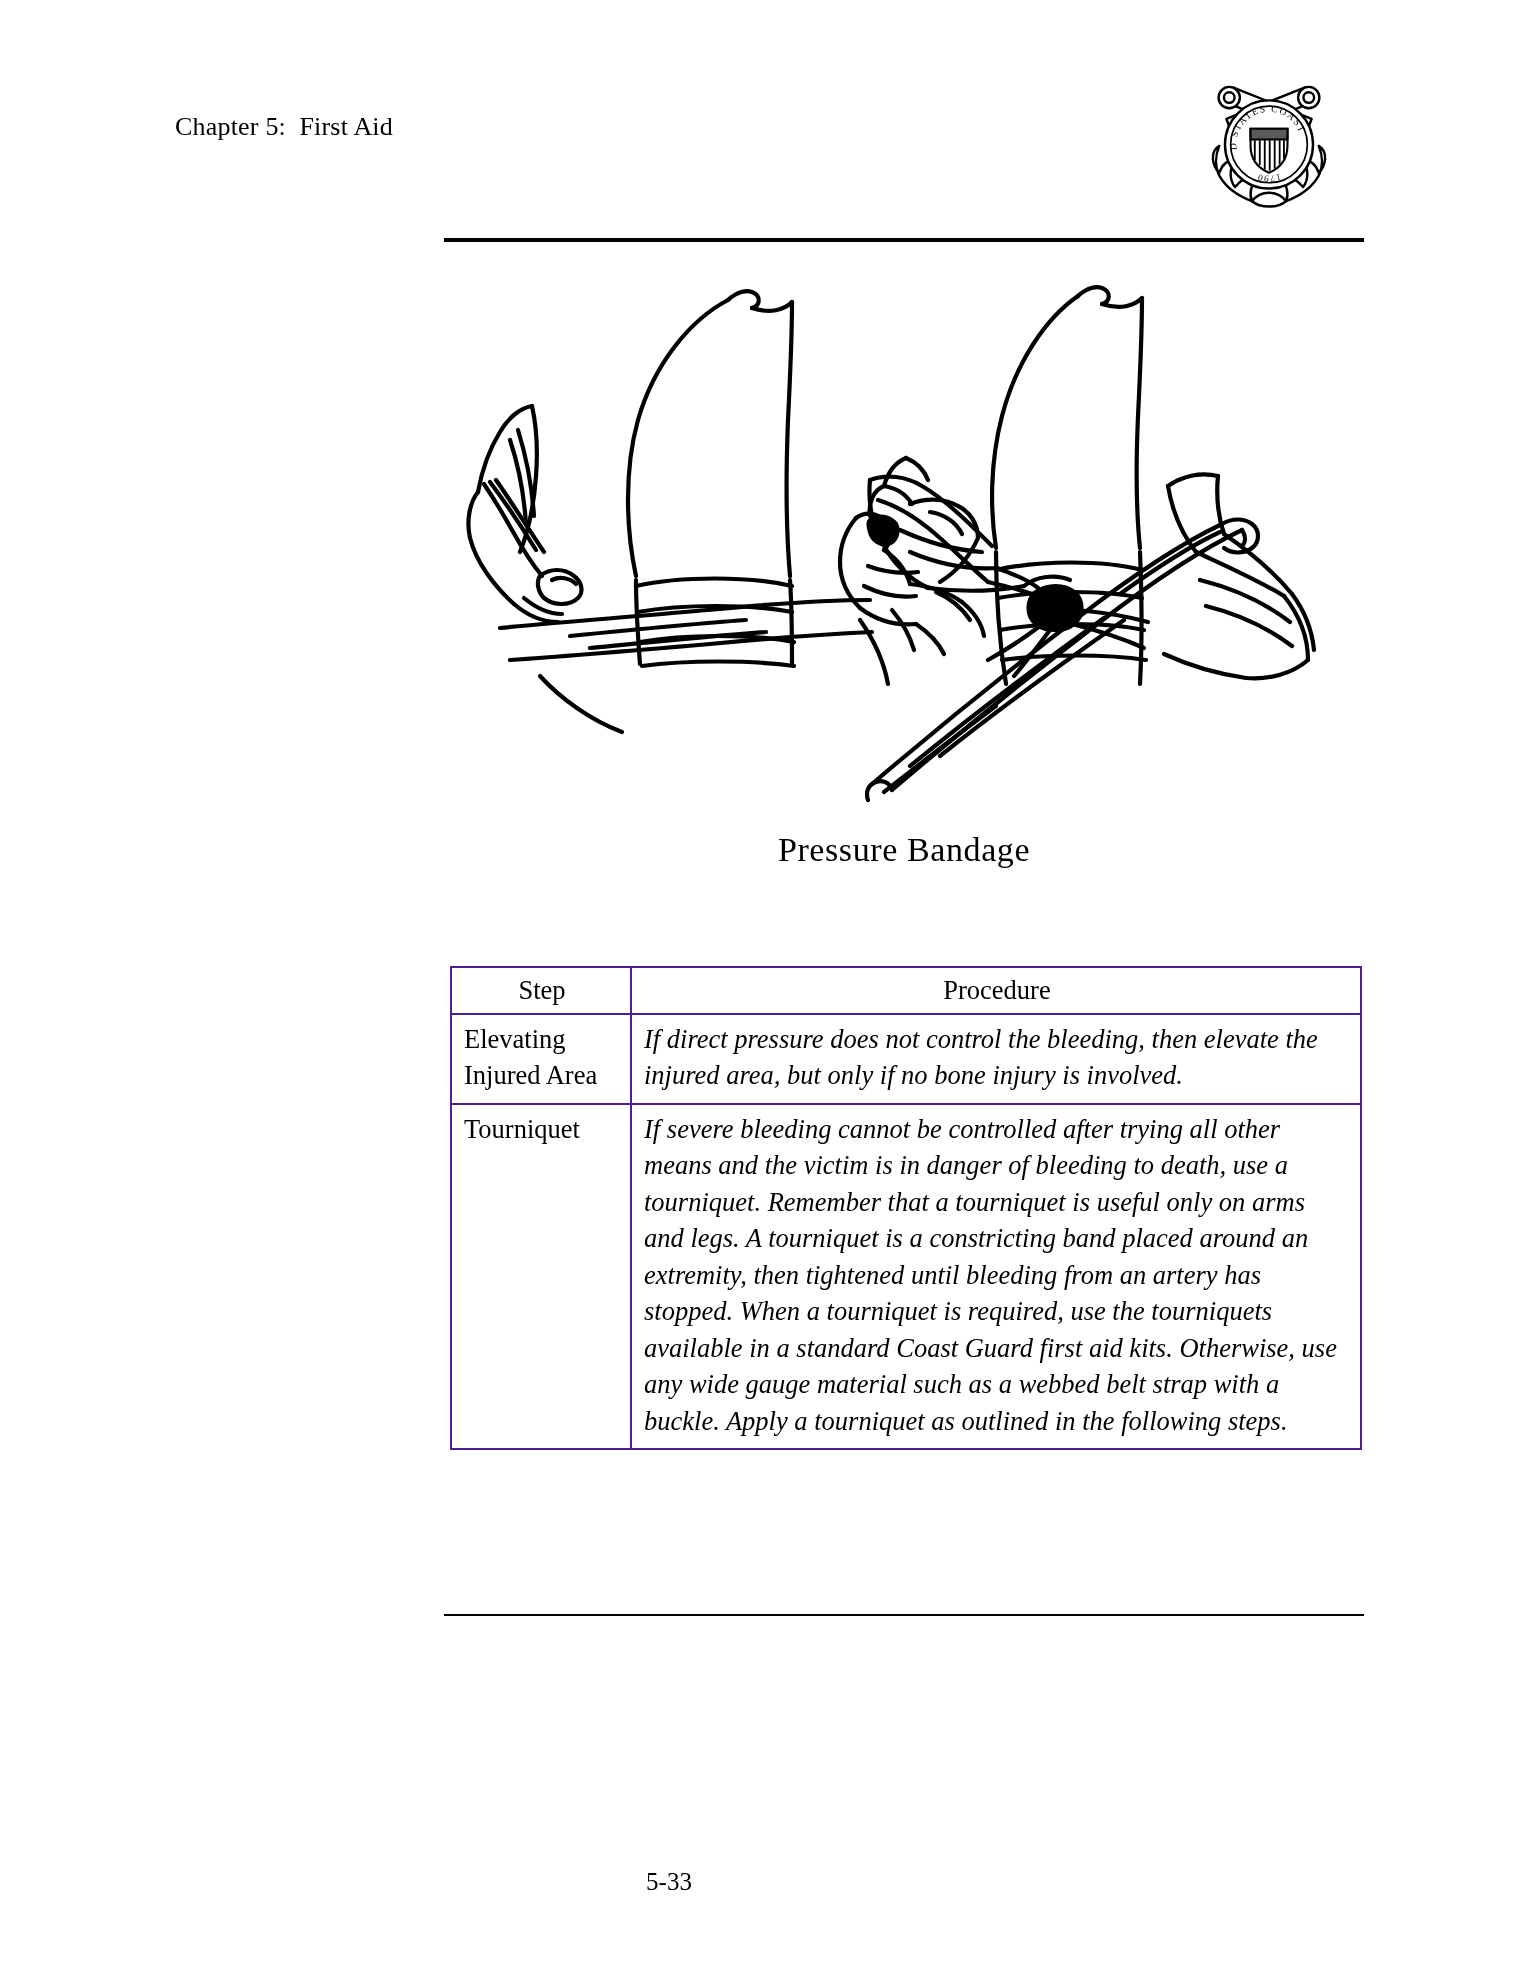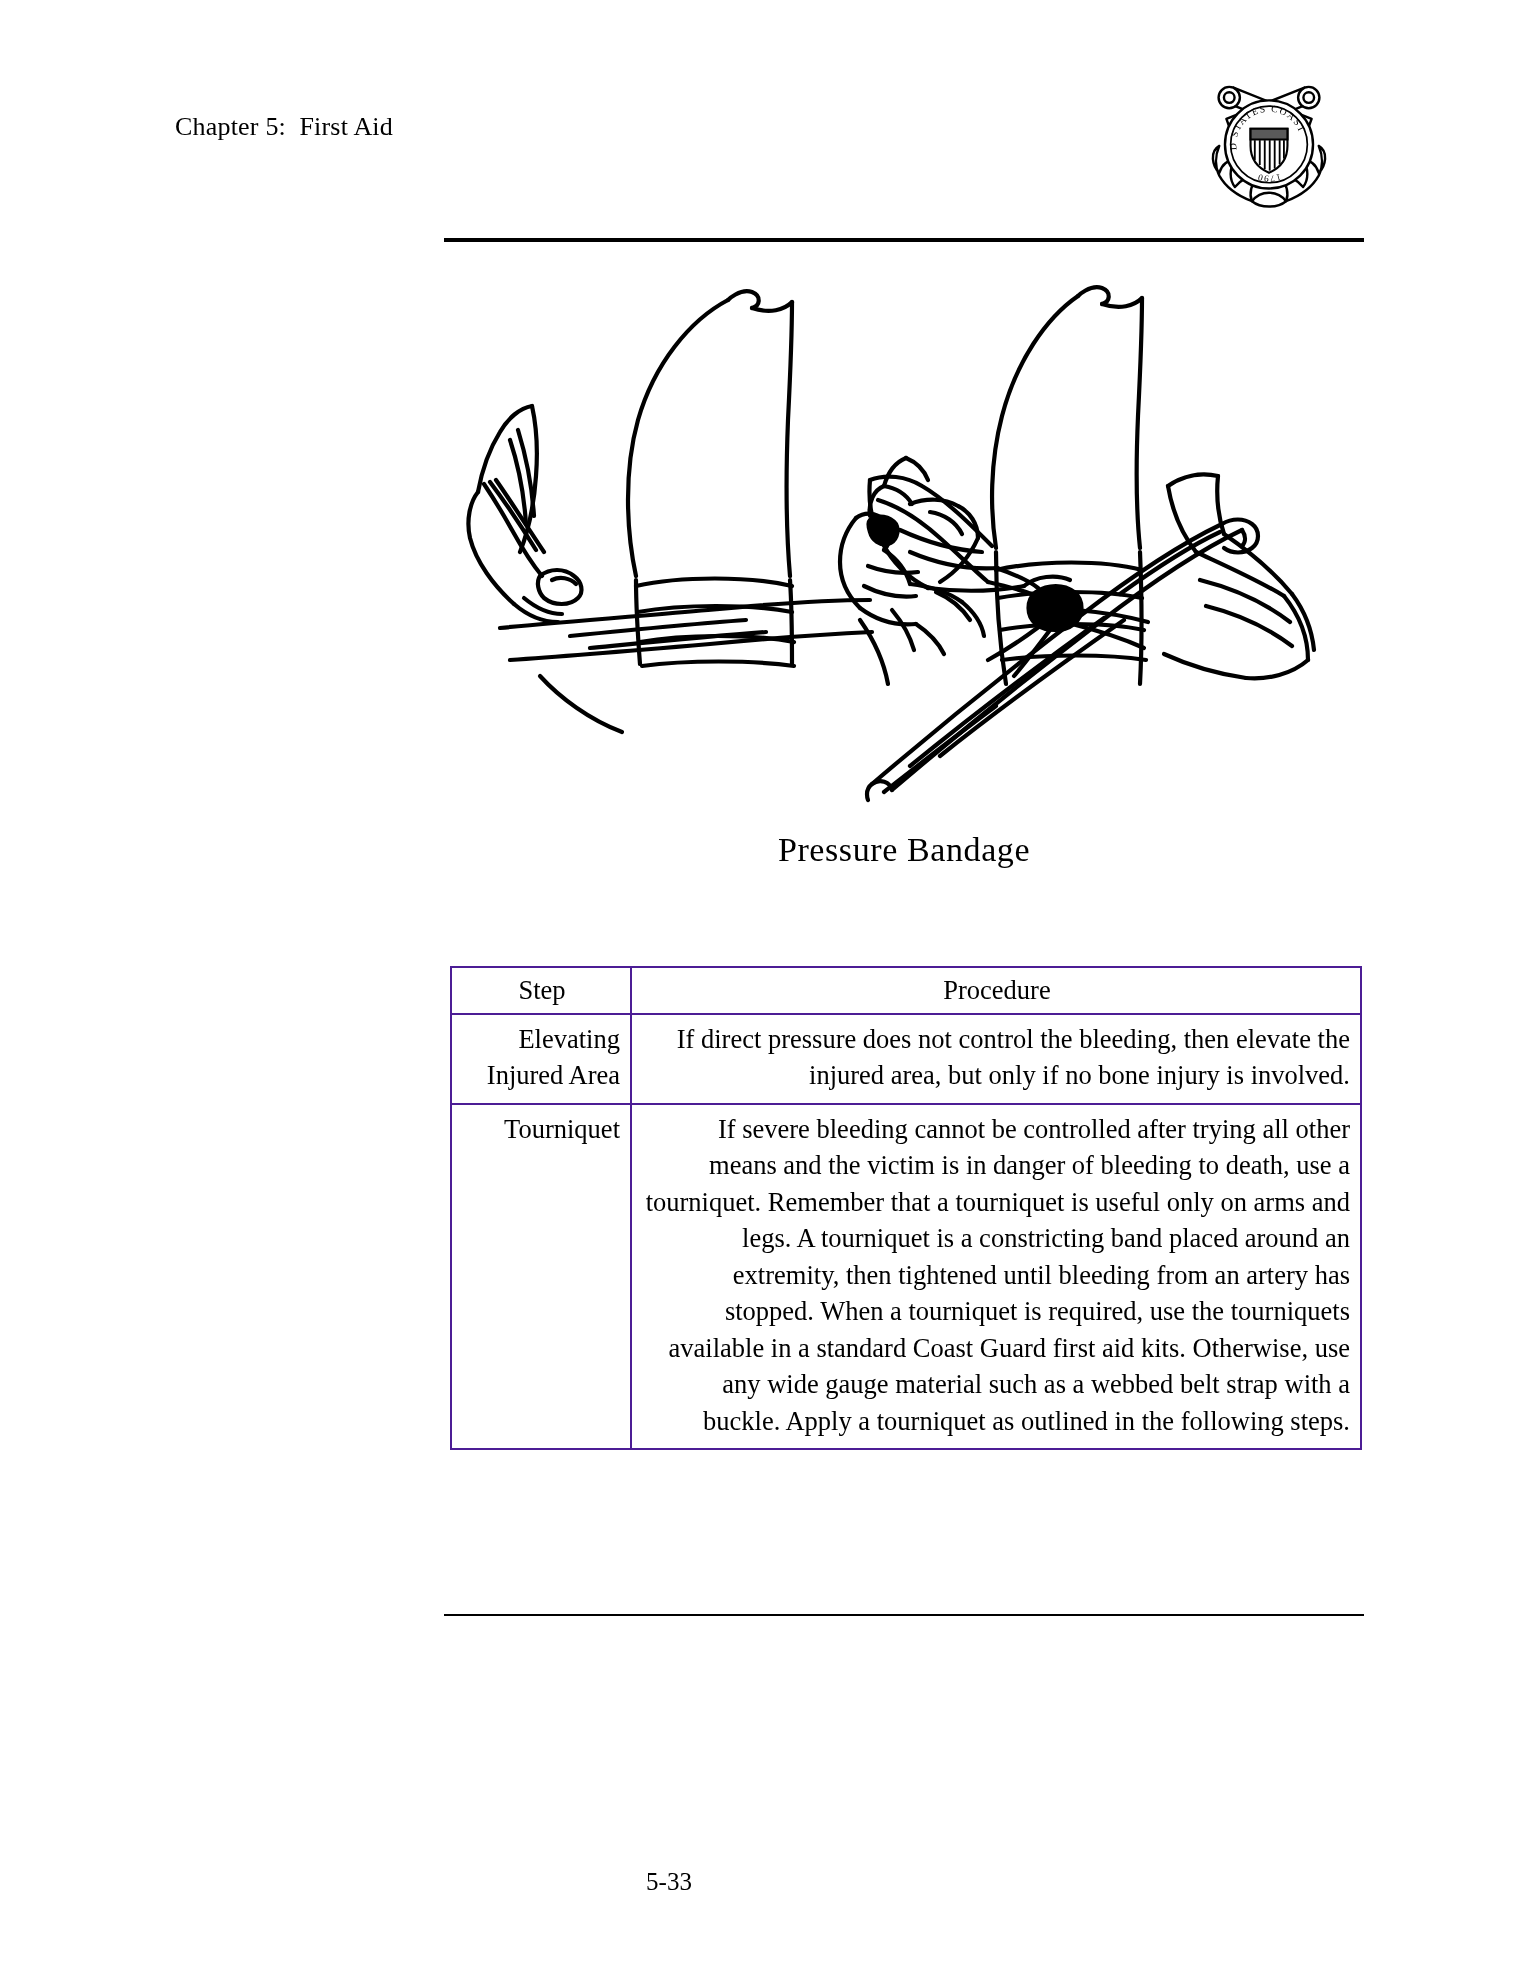--- a/index.html
+++ b/index.html
@@ -103,22 +103,22 @@
     line-height: 36.5px;
     font-weight: normal;
   }
   .proc-table thead th {
     text-align: center;
     padding-top: 4px;
     padding-bottom: 4px;
   }
   .col-step { width: 180px; }
   .col-proc { width: auto; }
-  .proc-table td.cell-step { text-align: right; margin-left: 47px; }
-  .proc-table td.cell-proc { text-align: right; }
+  .proc-table td.cell-step { text-align: left; margin-left: 47px; }
+  .proc-table td.cell-proc { text-align: left; font-style: italic; }
 
   
   .page-number {
     position: absolute;
     left: 0;
     top: 1868px;
     width: 1338px;
     text-align: center;
     font-size: 25px;
   }

